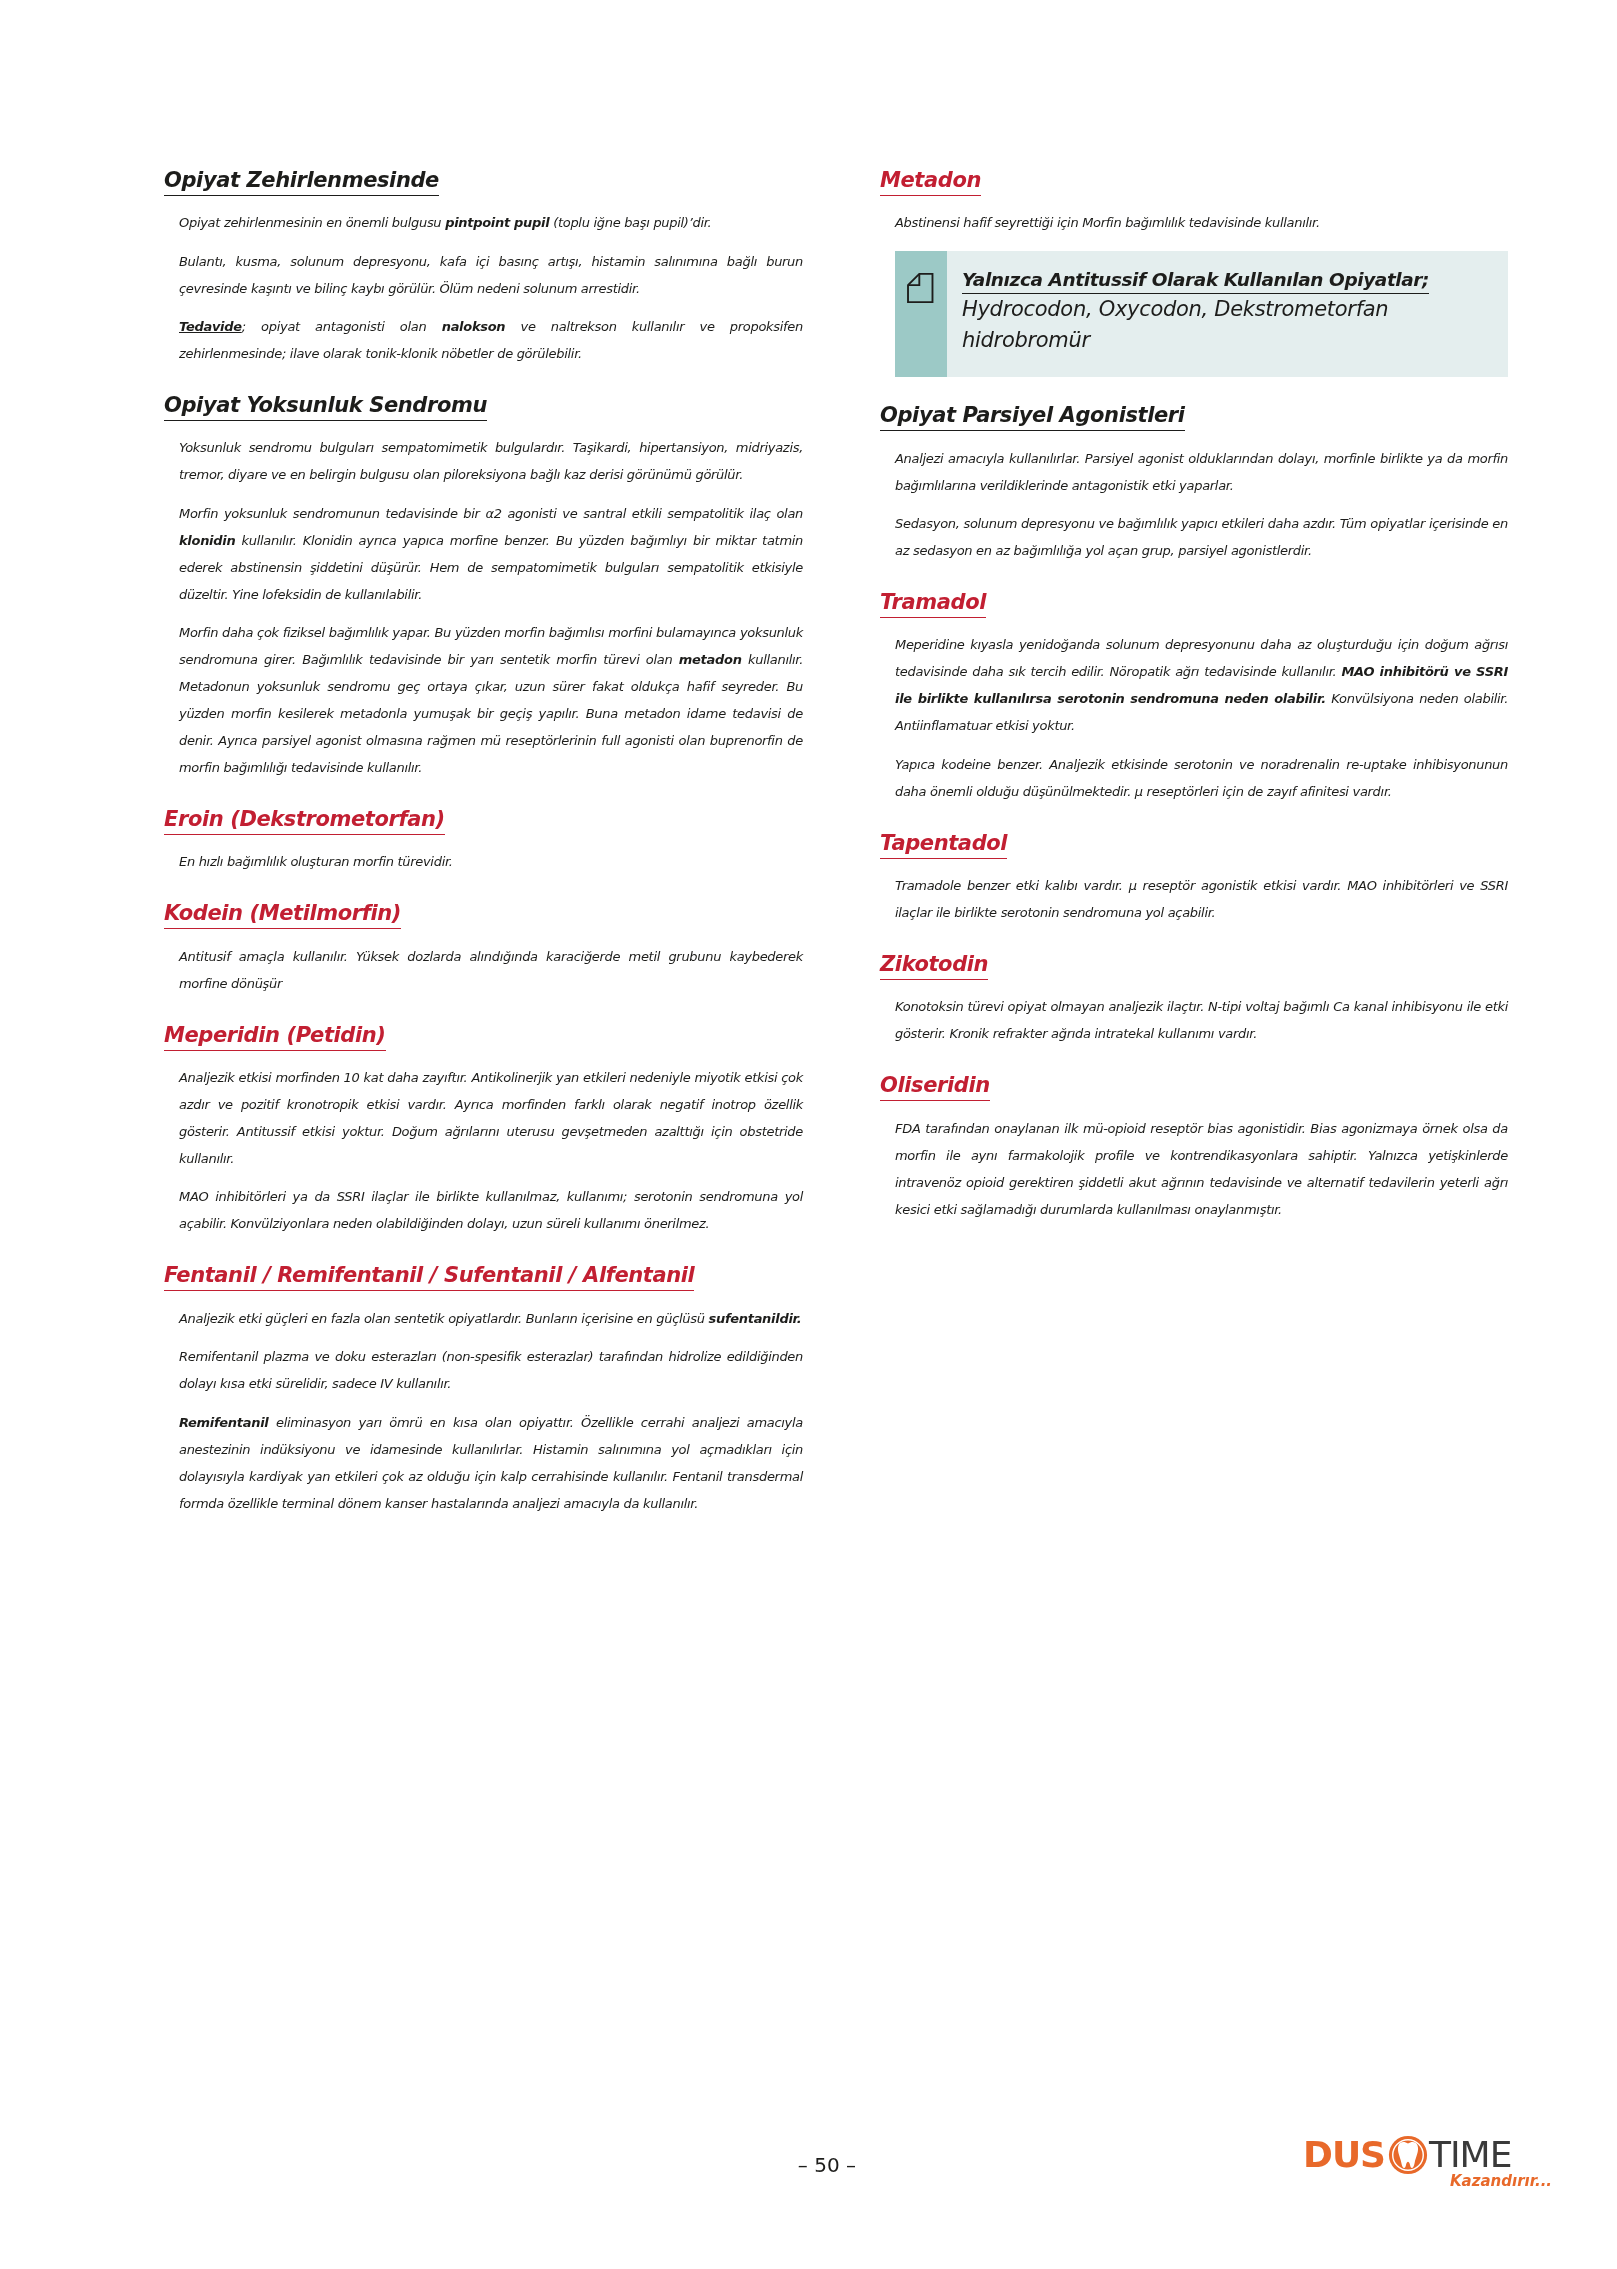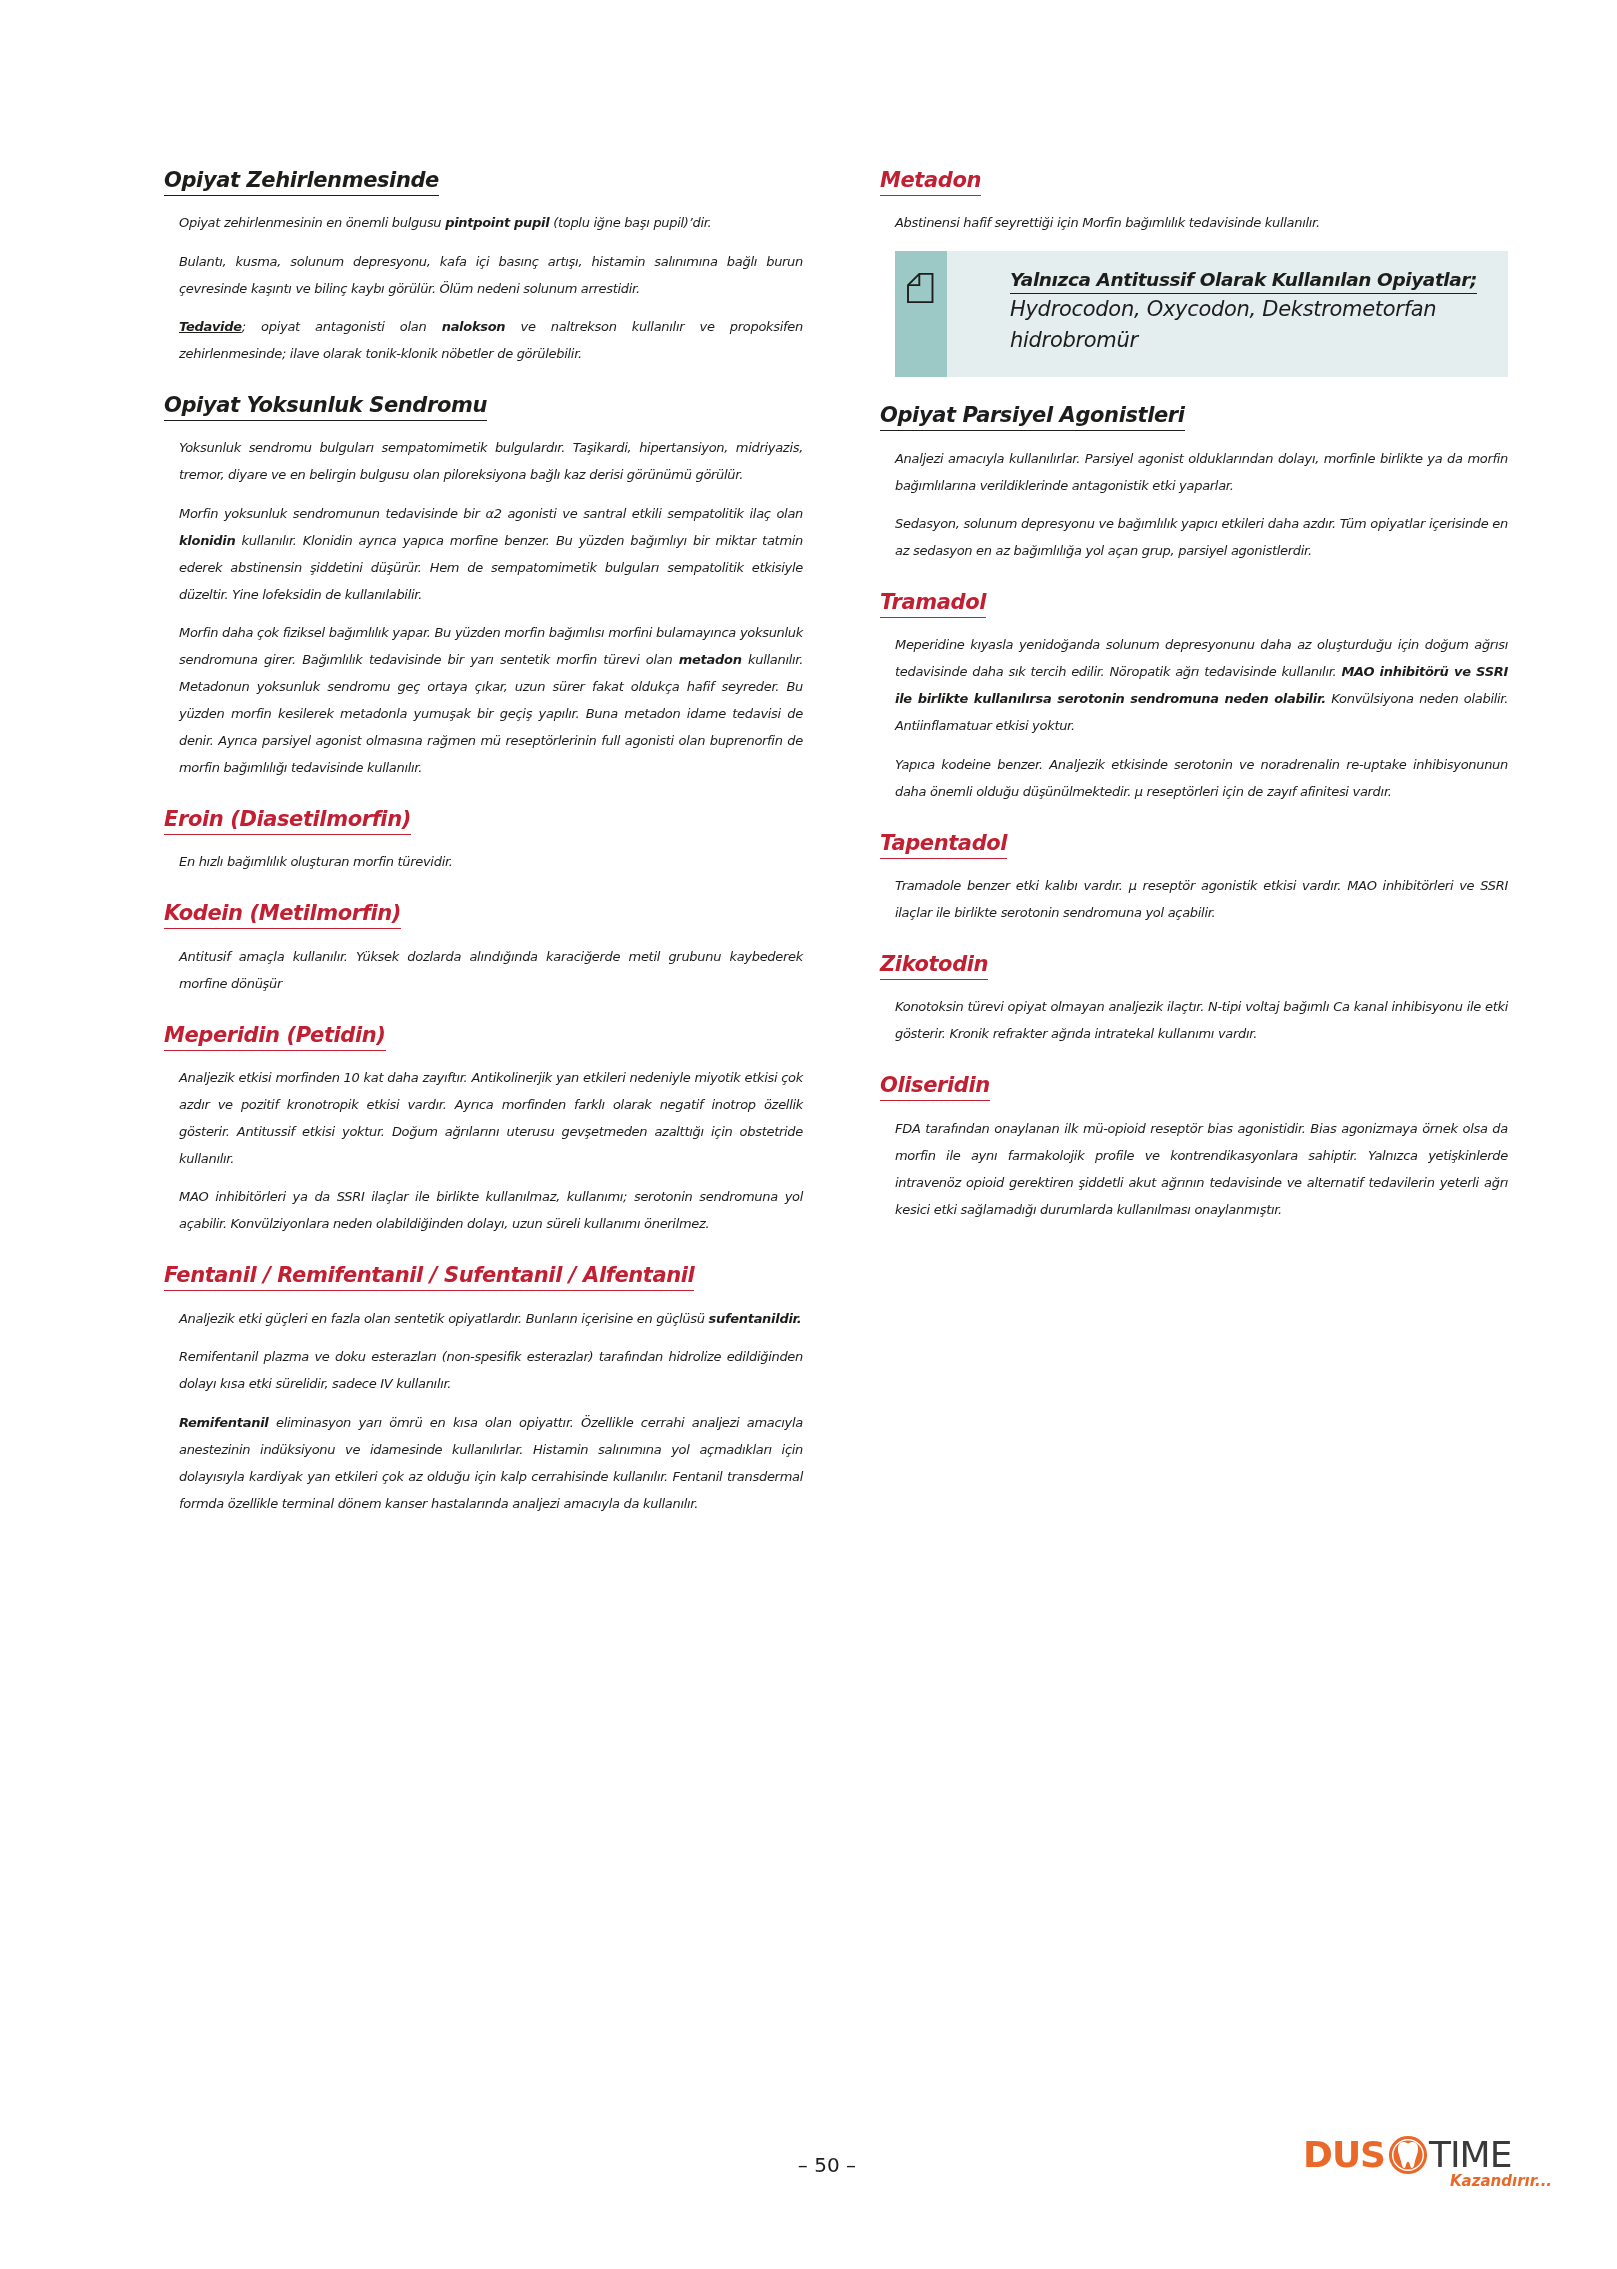--- a/index.html
+++ b/index.html
@@ -22,21 +22,21 @@
     margin: 0 0 11.4px 15px; font-size: 13px; line-height: 27px;
     text-align: justify; letter-spacing: -0.3px;
   }
   .p b { font-weight: bold; }
   .p u { text-decoration: underline; }
   .callout {
     display: flex; background: #e4eeee; margin: 15px 0 21px 15px; min-height: 126px;
   }
   .callout-bar { width: 52px; background: #9cc9c6; position: relative; flex: none; }
   .callout-bar svg { position: absolute; left: 11.4px; top: 21px; }
-  .callout-body { padding: 15px 15px 13.3px 15px; margin-left: 48px; }
+  .callout-body { padding: 15px 15px 13.3px 15px; }
   .callout-title {
     display: inline-block; font-weight: bold; font-size: 18.5px; line-height: 27px;
     border-bottom: 1.9px solid #1d1d1b; letter-spacing: -0.4px;
   }
   .callout-text { font-size: 21px; line-height: 31px; letter-spacing: -0.3px; }
   .page-num {
     position: absolute; left: 761px; top: 2153px; width: 95px; text-align: right;
     font-size: 20px; color: #1d1d1b;
   }
   .logo { position: absolute; left: 1303px; top: 2130px; width: 228px; height: 57px; }
@@ -58,21 +58,21 @@
   </div>
 
   <div class="section">
     <div class="h black">Opiyat Yoksunluk Sendromu</div>
     <p class="p">Yoksunluk sendromu bulguları sempatomimetik bulgulardır. Taşikardi, hipertansiyon, midriyazis, tremor, diyare ve en belirgin bulgusu olan piloreksiyona bağlı kaz derisi görünümü görülür.</p>
     <p class="p"><span>Morfin yoksunluk sendromunun tedavisinde bir α2 agonisti ve santral etkili sempatolitik ilaç olan </span><b>klonidin</b><span> kullanılır. Klonidin ayrıca yapıca morfine benzer. Bu yüzden bağımlıyı bir miktar tatmin ederek abstinensin şiddetini düşürür. Hem de sempatomimetik bulguları sempatolitik etkisiyle düzeltir. Yine lofeksidin de kullanılabilir.</span></p>
     <p class="p"><span>Morfin daha çok fiziksel bağımlılık yapar. Bu yüzden morfin bağımlısı morfini bulamayınca yoksunluk sendromuna girer. Bağımlılık tedavisinde bir yarı sentetik morfin türevi olan </span><b>metadon</b><span> kullanılır. Metadonun yoksunluk sendromu geç ortaya çıkar, uzun sürer fakat oldukça hafif seyreder. Bu yüzden morfin kesilerek metadonla yumuşak bir geçiş yapılır. Buna metadon idame tedavisi de denir. Ayrıca parsiyel agonist olmasına rağmen mü reseptörlerinin full agonisti olan buprenorfin de morfin bağımlılığı tedavisinde kullanılır.</span></p>
   </div>
 
   <div class="section">
-    <div class="h red">Eroin (Diasetilmorfin)</div>
+    <div class="h red">Eroin (Dekstrometorfan)</div>
     <p class="p">En hızlı bağımlılık oluşturan morfin türevidir.</p>
   </div>
 
   <div class="section">
     <div class="h red">Kodein (Metilmorfin)</div>
     <p class="p">Antitusif amaçla kullanılır. Yüksek dozlarda alındığında karaciğerde metil grubunu kaybederek morfine dönüşür</p>
   </div>
 
   <div class="section">
     <div class="h red">Meperidin (Petidin)</div>

